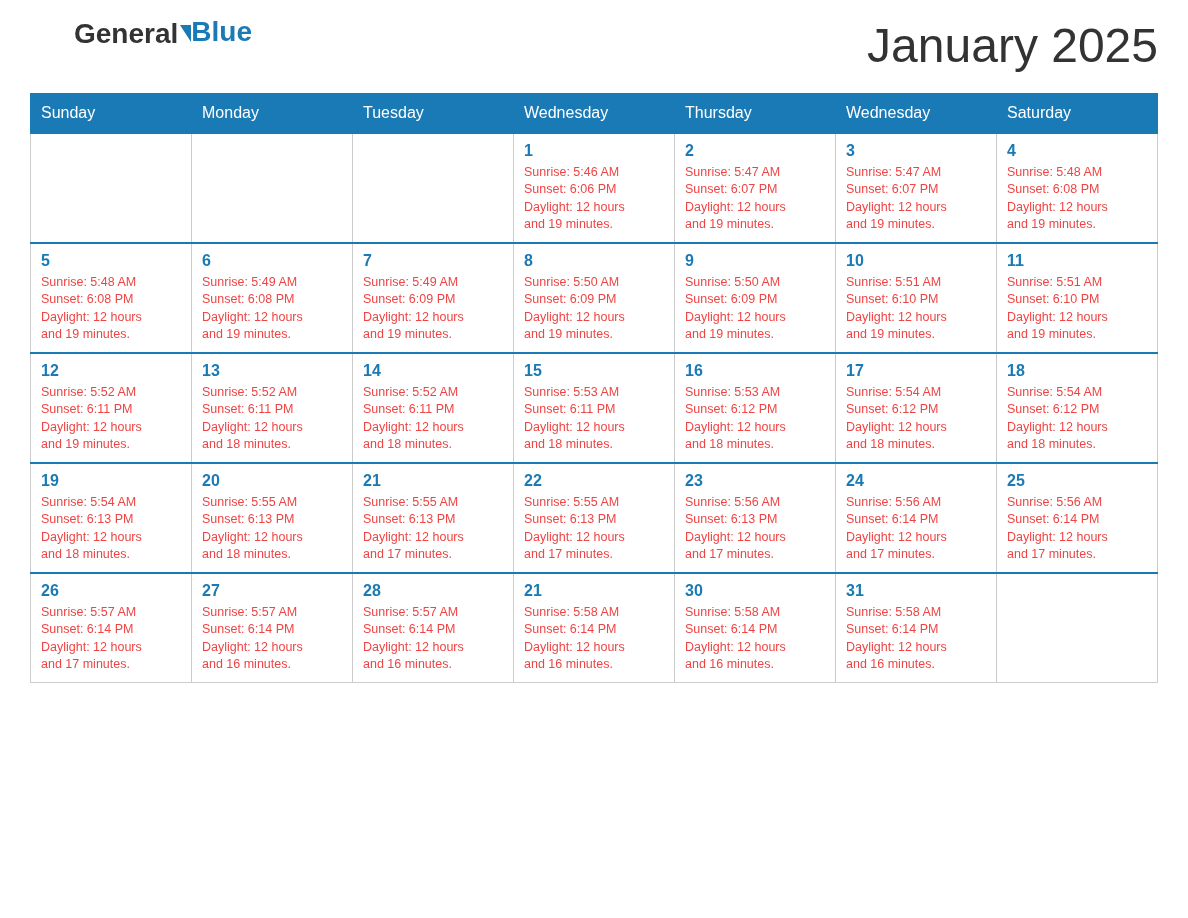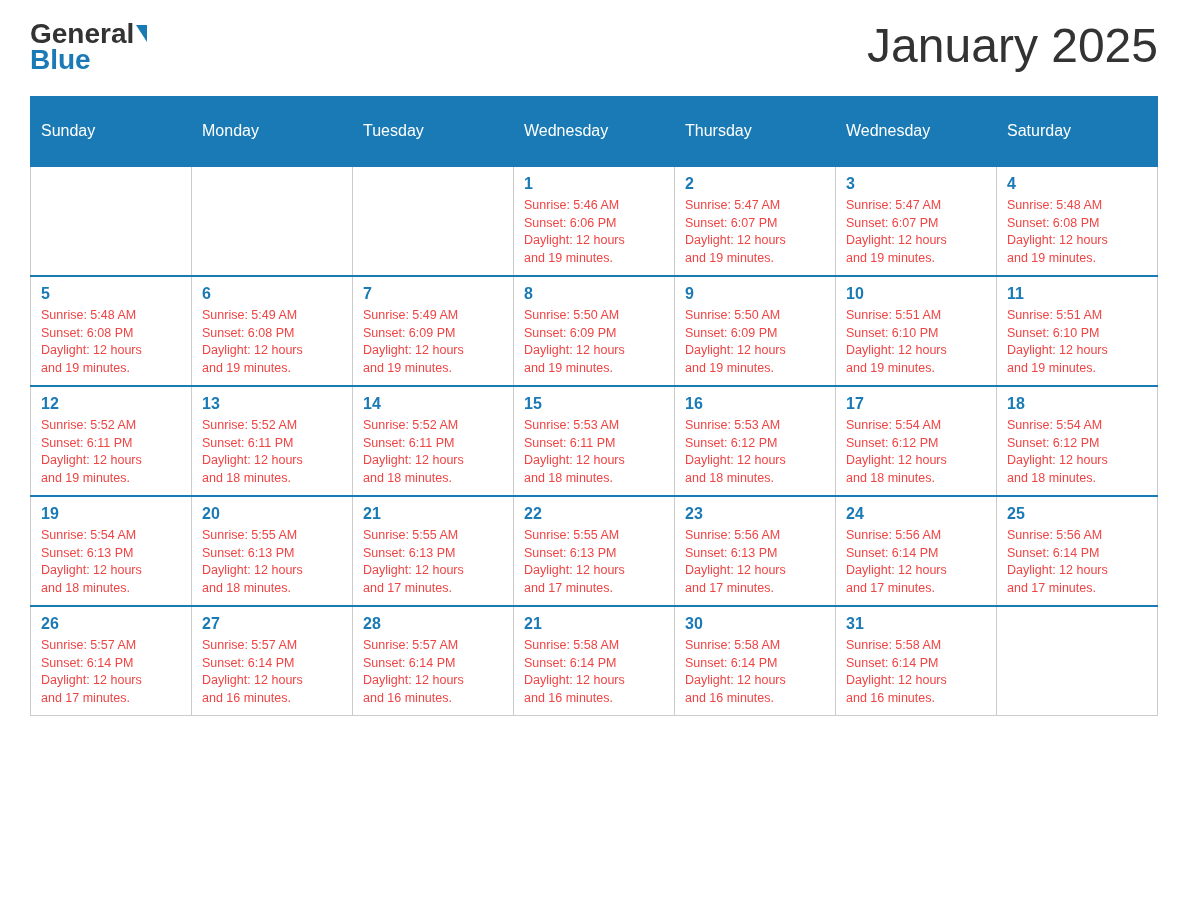--- a/index.html
+++ b/index.html
@@ -11,22 +11,23 @@
       min-height: 918px;
     }
     .header {
       display: flex;
       justify-content: space-between;
       align-items: flex-start;
       margin-bottom: 20px;
     }
     .logo {
       display: flex;
-      flex-direction: column;
+      flex-direction: row;
       align-items: flex-start;
+      margin-left: 44px;
     }
     .title-block {
       text-align: left;
     }
     .month-title {
       font-size: 48px;
       font-weight: normal;
       color: #333;
       line-height: 1.1;
     }
@@ -35,21 +36,21 @@
       color: #333;
       margin-top: 4px;
     }
     .calendar {
       width: 100%;
       border-collapse: collapse;
     }
     .calendar thead tr th {
       background-color: #1a7ab5;
       color: #fff;
-      padding: 25px 10px;
+      padding: 10px 10px;
       text-align: left;
       font-size: 16px;
       font-weight: normal;
       border: 1px solid #1a7ab5;
     }
     .calendar tbody tr td {
       vertical-align: top;
       padding: 8px 10px;
       border: 1px solid #ccc;
       width: calc(100% / 7);

